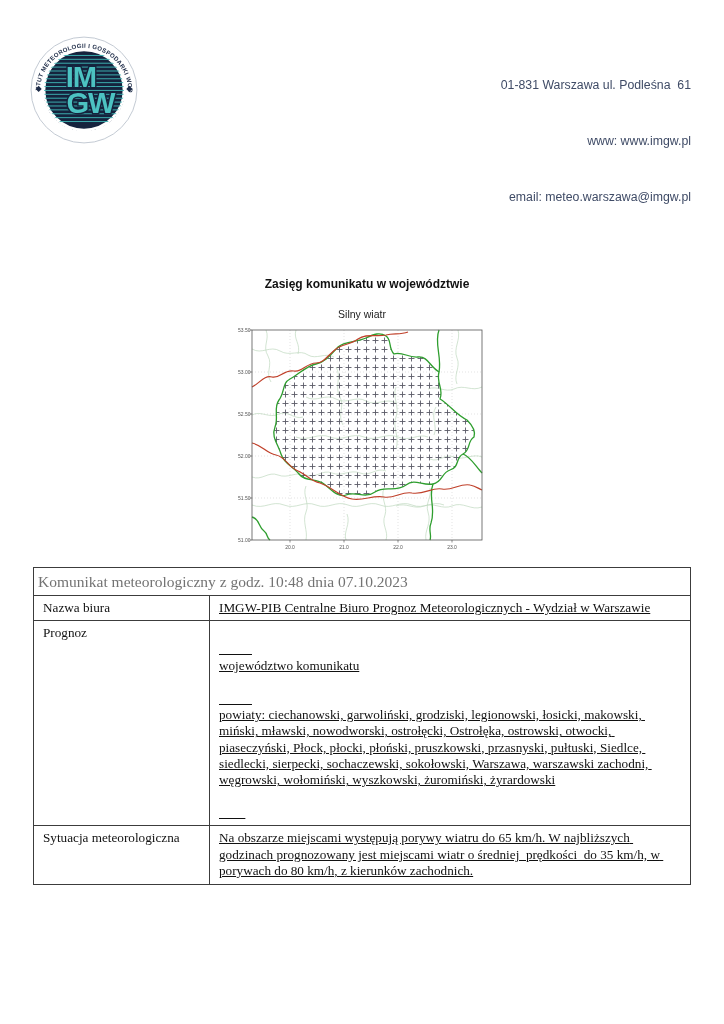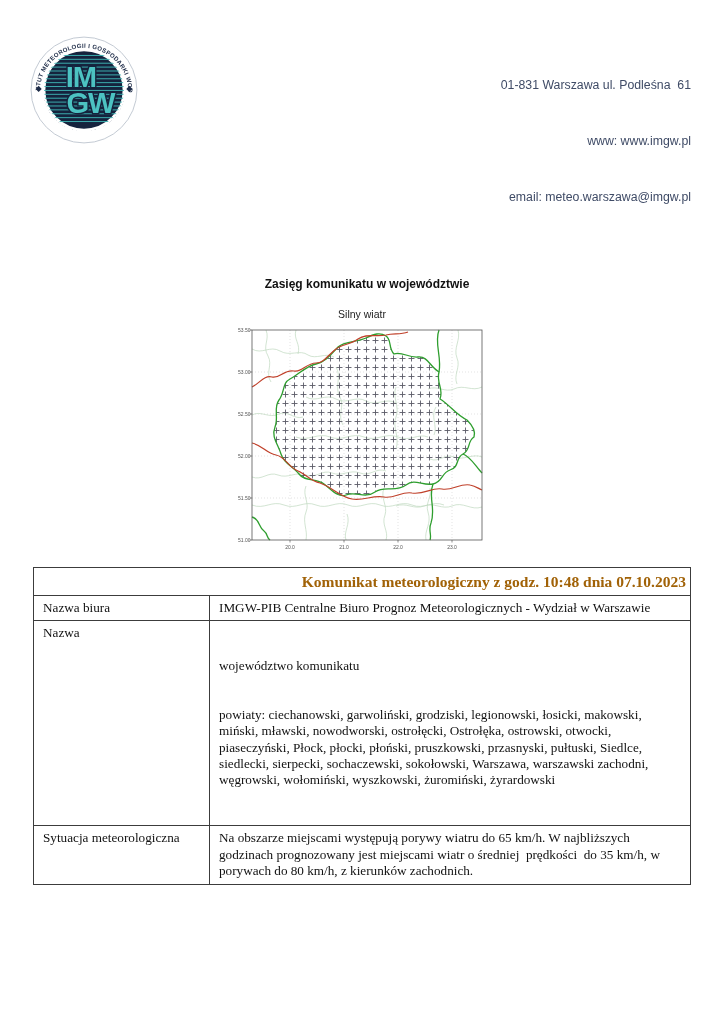--- a/index.html
+++ b/index.html
@@ -18,23 +18,23 @@
   .map-fig{width:252px;margin:17px auto 0;text-align:center;}
   .map-title{font-family:"Liberation Sans",sans-serif;font-size:10.5px;color:#222;
              margin-bottom:7px;}
   .map-svg text{font-family:"Liberation Sans",sans-serif;fill:#555;}
   
   table.bulletin{margin:10px 33px 0;width:658px;border-collapse:collapse;
                  font-family:"Liberation Serif",serif;font-size:13.2px;color:#111;}
   table.bulletin td{border:1px solid #3c3c3c;vertical-align:top;padding:4px 9px;
                     line-height:1.24;}
   td.lbl{width:157px;font-weight:normal;padding-left:8px;padding-top:6px;}
-  tr.titlerow td{text-align:right;font-weight:bold;font-size:15.5px;color:#a16207;
+  tr.titlerow td{text-align:left;font-weight:normal;font-size:15.5px;color:#737373;
                  padding:4px 4px;}
-  td.val{white-space:pre-wrap;}
+  td.val{white-space:pre-wrap;text-decoration:underline;}
 </style>
 </head>
 <body>
 
 <div class="page">
 
   <div class="letterhead">
     <div class="logo-wrap">
       <svg width="108" height="108" viewBox="0 0 100 100">
         <circle cx="50" cy="50" r="49" fill="#ffffff" stroke="#b9c2cc" stroke-width="0.8"></circle>
@@ -201,21 +201,21 @@
   <table class="bulletin">
     <tbody>
       <tr class="titlerow">
         <td colspan="2">Komunikat meteorologiczny z godz. 10:48 dnia 07.10.2023</td>
       </tr>
       <tr>
         <td class="lbl">Nazwa biura</td>
         <td class="val">IMGW-PIB Centralne Biuro Prognoz Meteorologicznych - Wydział w Warszawie</td>
       </tr>
       <tr>
-        <td class="lbl">Nazwa</td>
+        <td class="lbl">Prognoz</td>
         <td class="val">
           <div>województwo komunikatu</div>
           <div>powiaty: ciechanowski, garwoliński, grodziski, legionowski, łosicki, makowski, miński, mławski, nowodworski, ostrołęcki, Ostrołęka, ostrowski, otwocki, piaseczyński, Płock, płocki, płoński, pruszkowski, przasnyski, pułtuski, Siedlce, siedlecki, sierpecki, sochaczewski, sokołowski, Warszawa, warszawski zachodni, węgrowski, wołomiński, wyszkowski, żuromiński, żyrardowski</div>
         </td>
       </tr>
       <tr>
         <td class="lbl">Sytuacja meteorologiczna</td>
         <td class="val">Na obszarze miejscami występują porywy wiatru do 65 km/h. W najbliższych godzinach prognozowany jest miejscami wiatr o średniej  prędkości  do 35 km/h, w porywach do 80 km/h, z kierunków zachodnich.</td>
       </tr>
 

